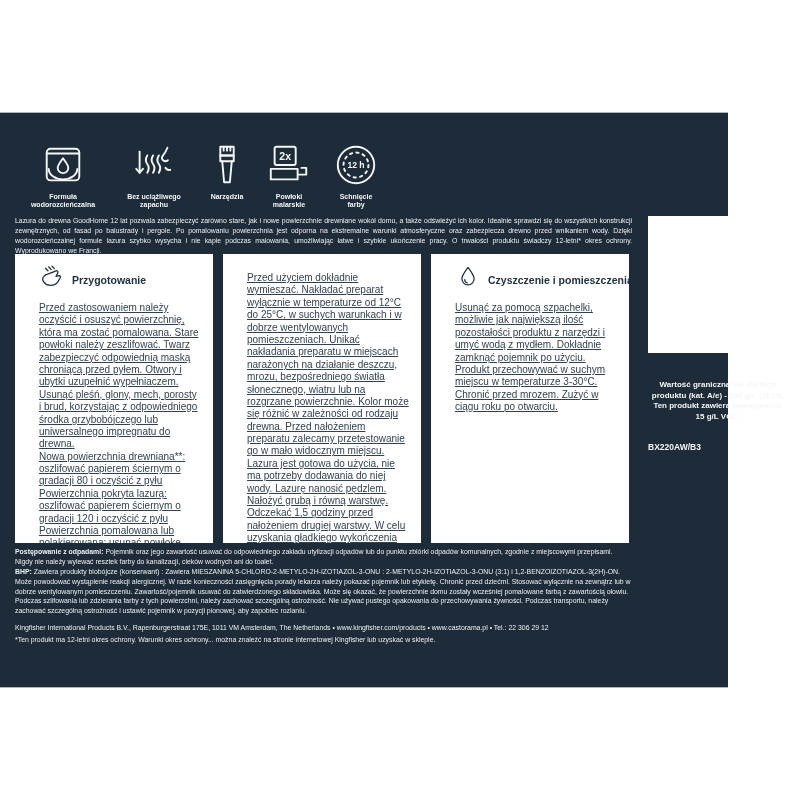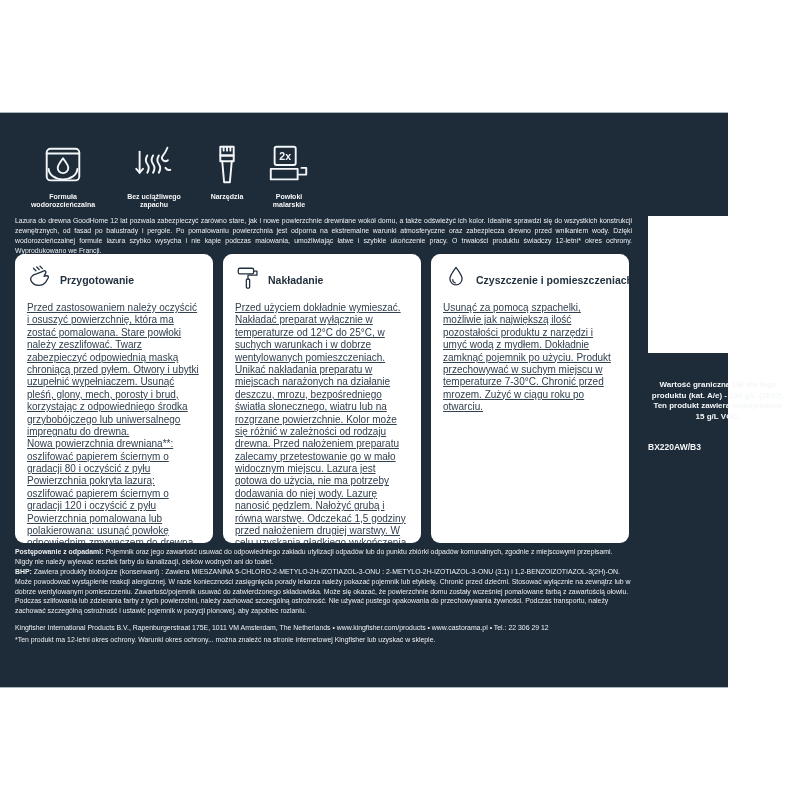--- a/index.html
+++ b/index.html
@@ -17,22 +17,22 @@
                    text-align:center;white-space:pre-line;}
   .f-w1{width:86px}.f-w2{width:80px}.f-w3{width:50px}.f-w4{width:58px}.f-w5{width:60px}
   .svgbadge{font-family:"Liberation Sans",sans-serif;font-weight:bold;fill:#f4f7f9;stroke:none;}
 
   
   .intro{position:absolute;left:15px;top:103px;width:617px;color:#edf1f4;font-size:6.9px;
          line-height:1.46;text-align:justify;}
 
   
   .cards{position:absolute;left:15px;top:141px;display:flex;gap:10px;}
-  .card{width:198px;height:289px;background:#ffffff;border-radius:9px;box-sizing:border-box;
-        padding:11px 12px 10px 12px;overflow:hidden;}
+  .card{width:198px;height:289px;background:#ffffff;border-radius:0;box-sizing:border-box;
+        padding:11px 12px 10px 24px;overflow:hidden;}
   .card-head{display:flex;align-items:center;gap:7px;}
   .card-head svg{stroke:#22313f;fill:none;stroke-width:1.6;stroke-linecap:round;stroke-linejoin:round;flex:0 0 auto;}
   .card-title{font-size:10.5px;font-weight:bold;color:#22313f;white-space:nowrap;}
   .card-body{margin-top:7px;font-size:10px;line-height:1.24;color:#32414f;white-space:pre-line;text-decoration:underline;}
 
   
   .rightcol{position:absolute;left:648px;top:103px;width:140px;}
   .whitebox{width:140px;height:137px;background:#ffffff;}
   .voc{margin-top:27px;color:#f4f7f9;font-weight:bold;font-size:8px;line-height:1.32;text-align:center;}
   .pcode{margin-top:20px;color:#f4f7f9;font-weight:bold;font-size:8.5px;}
@@ -100,20 +100,31 @@
             <rect x="9" y="5" width="22" height="19" rx="2"></rect>
             <text class="svgbadge" x="20" y="19" font-size="11" text-anchor="middle">2x</text>
             <rect x="5" y="28" width="28" height="11"></rect>
             <path d="M37 27 h5 v7 h-8"></path>
           </svg>
         </span>
         <div class="flabel">Powłoki
 malarskie</div>
       </div>
 
+      <div class="feature f-w5">
+        <span class="ficon">
+          <svg width="46" height="46" viewBox="0 0 48 48">
+            <circle cx="24" cy="24" r="19"></circle>
+            <circle cx="24" cy="24" r="13" stroke-dasharray="2.5 4.3"></circle>
+            <text class="svgbadge" x="24" y="27.5" font-size="9" text-anchor="middle">12 h</text>
+          </svg>
+        </span>
+        <div class="flabel">Schnięcie
+farby</div>
+      </div>
     </div>
 
     <div class="intro">Lazura do drewna GoodHome 12 lat pozwala zabezpieczyć zarówno stare, jak i nowe powierzchnie drewniane wokół domu, a także odświeżyć ich kolor. Idealnie sprawdzi się do wszystkich konstrukcji zewnętrznych, od fasad po balustrady i pergole. Po pomalowaniu powierzchnia jest odporna na ekstremalne warunki atmosferyczne oraz zabezpiecza drewno przed wnikaniem wody. Dzięki wodorozcieńczalnej formule lazura szybko wysycha i nie kapie podczas malowania, umożliwiając łatwe i szybkie ukończenie pracy. O trwałości produktu świadczy 12-letni* okres ochrony. Wyprodukowano we Francji.</div>
 
     <div class="cards">
 
       <div class="card">
         <div class="card-head">
           <span>
             <svg width="26" height="26" viewBox="0 0 32 32">
@@ -127,44 +138,34 @@
         </div>
         <div class="card-body">Przed zastosowaniem należy oczyścić i osuszyć powierzchnię, która ma zostać pomalowana. Stare powłoki należy zeszlifować. Twarz zabezpieczyć odpowiednią maską chroniącą przed pyłem. Otwory i ubytki uzupełnić wypełniaczem. Usunąć pleśń, glony, mech, porosty i brud, korzystając z odpowiedniego środka grzybobójczego lub uniwersalnego impregnatu do drewna.
 Nowa powierzchnia drewniana**: oszlifować papierem ściernym o gradacji 80 i oczyścić z pyłu
 Powierzchnia pokryta lazurą: oszlifować papierem ściernym o gradacji 120 i oczyścić z pyłu
 Powierzchnia pomalowana lub polakierowana: usunąć powłokę odpowiednim zmywaczem do drewna, oszlifować i oczyścić z pyłu
 Zanieczyszczone drewno: zeskrobać zanieczyszczenia, oczyścić powierzchnię, a następnie zabezpieczyć impregnatem do drewna
 **Nowe drewno, z wyjątkiem gatunków o niskim stopniu wchłaniania, takich jak cedr czerwony i iroko. Stosować wyłącznie na pionowych powierzchniach drewnianych, takich jak drzwi, bramy, ogrodzenia itp.</div>
       </div>
 
       <div class="card">
-        <div class="card-head">
-          <span>
-            <svg width="26" height="26" viewBox="0 0 32 32">
-              <rect x="4" y="4" width="19" height="7" rx="2"></rect>
-              <path d="M23 7.5 h4 v5 h-11 v5"></path>
-              <rect x="14" y="17.5" width="4" height="11" rx="1"></rect>
-            </svg>
-          </span>
-          <span class="card-title">Nakładanie</span>
-        </div>
         <div class="card-body">Przed użyciem dokładnie wymieszać. Nakładać preparat wyłącznie w temperaturze od 12°C do 25°C, w suchych warunkach i w dobrze wentylowanych pomieszczeniach. Unikać nakładania preparatu w miejscach narażonych na działanie deszczu, mrozu, bezpośredniego światła słonecznego, wiatru lub na rozgrzane powierzchnie. Kolor może się różnić w zależności od rodzaju drewna. Przed nałożeniem preparatu zalecamy przetestowanie go w mało widocznym miejscu. Lazura jest gotowa do użycia, nie ma potrzeby dodawania do niej wody. Lazurę nanosić pędzlem. Nałożyć grubą i równą warstwę. Odczekać 1,5 godziny przed nałożeniem drugiej warstwy. W celu uzyskania gładkiego wykończenia zalecamy szlifowanie między nakładaniem warstw preparatu. Czas schnięcia między 2 warstwami nie powinien przekraczać 48 godzin. W przypadku dłuższej przerwy konieczne będzie zeszlifowanie powierzchni przed nałożeniem kolejnej warstwy. Ten pojemnik wystarcza na pokrycie ok. 9 m². Siła krycia może się różnić w przypadku nieregularnych powierzchni. W przypadku porowatego drewna (jodła, sosna itp.) oraz ogrodów o ekspozycji południowej lub zachodniej wskazane jest nałożenie trzeciej warstwy. Lazura bezbarwna jest przeznaczona wyłącznie do renowacji drewna już pokrytego barwną lazurą. Aby przedłużyć ochronę drewna, należy co 2 lata nakładać dodatkową warstwę preparatu.</div>
       </div>
 
       <div class="card">
         <div class="card-head">
           <span>
             <svg width="26" height="26" viewBox="0 0 32 32">
               <path d="M16 3 c-4.5 6.5-7.5 10-7.5 14 a7.5 7.5 0 0 0 15 0 c0-4-3-7.5-7.5-14 z"></path>
               <path d="M12 18 a4 4 0 0 0 3 4"></path>
             </svg>
           </span>
           <span class="card-title">Czyszczenie i pomieszczeniach</span>
         </div>
-        <div class="card-body">Usunąć za pomocą szpachelki, możliwie jak największą ilość pozostałości produktu z narzędzi i umyć wodą z mydłem. Dokładnie zamknąć pojemnik po użyciu. Produkt przechowywać w suchym miejscu w temperaturze 7-30°C. Chronić przed mrozem. Zużyć w ciągu roku po otwarciu.</div>
+        <div class="card-body">Usunąć za pomocą szpachelki, możliwie jak największą ilość pozostałości produktu z narzędzi i umyć wodą z mydłem. Dokładnie zamknąć pojemnik po użyciu. Produkt przechowywać w suchym miejscu w temperaturze 3-30°C. Chronić przed mrozem. Zużyć w ciągu roku po otwarciu.</div>
       </div>
     </div>
 
     <div class="rightcol">
       <div class="whitebox"></div>
       <div class="voc">Wartość graniczna UE dla tego produktu (kat. A/e) - 130 g/L (2010). Ten produkt zawiera maksymalnie 15 g/L VOC.</div>
       <div class="pcode">BX220AW/B3</div>
     </div>
 
     <div class="footer">

